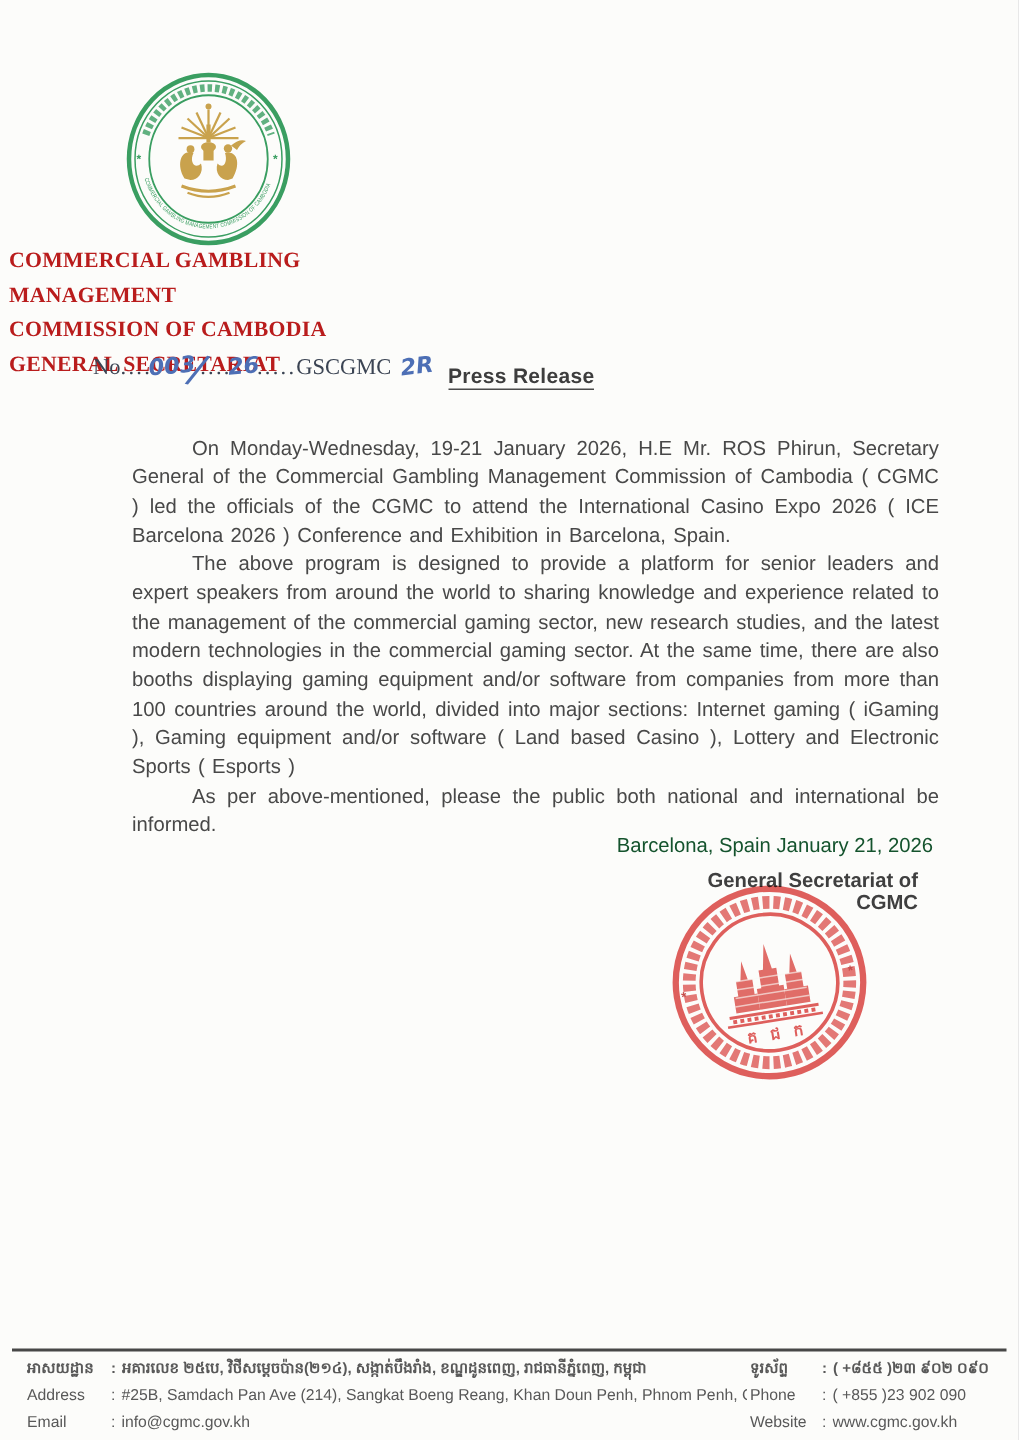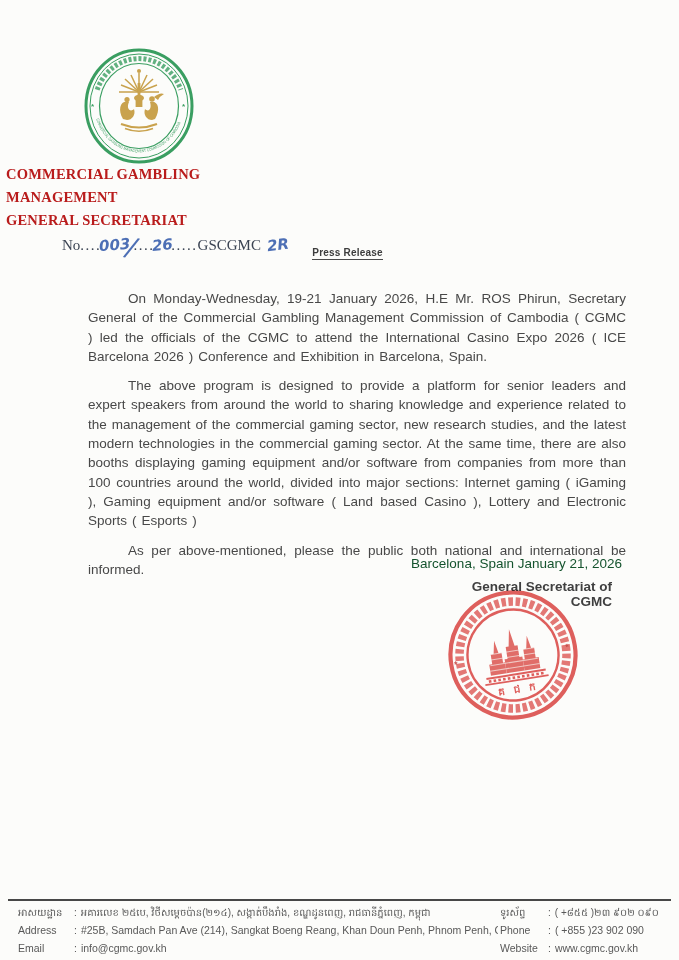--- a/index.html
+++ b/index.html
@@ -19,37 +19,37 @@
   .letterhead{position:absolute;left:6px;top:163px;width:276px;text-align:left;
     font-family:"Liberation Serif",serif;font-weight:bold;font-size:14.5px;line-height:23px;color:#b91c1c;letter-spacing:.2px;}
   .ref-line{position:absolute;left:62px;top:226px;font-family:"Liberation Serif",serif;font-size:15px;color:#3b4453;white-space:nowrap;}
   .ref-line .dots{letter-spacing:1.5px;color:#3b4453;}
   .hw{font-family:"DejaVu Sans",sans-serif;font-style:italic;font-weight:600;color:#4d6fb5;display:inline-block;}
   .hw-num{font-size:15px;transform:rotate(-5deg);margin:0 -2px;}
   .hw-slash{font-size:26px;transform:rotate(12deg);position:relative;top:6px;margin:0 -2px;font-weight:400;}
   .hw-suffix{font-size:15px;transform:rotate(-7deg);margin-left:6px;}
   
   .title-wrap{position:absolute;top:242px;left:16px;right:0;text-align:center;}
-  .title{font-size:10px;font-weight:600;color:#3d3d3d;border-bottom:1.5px solid #4a4a4a;padding-bottom:1px;letter-spacing:.2px;}
+  .title{font-size:14px;font-weight:600;color:#3d3d3d;border-bottom:1.5px solid #4a4a4a;padding-bottom:1px;letter-spacing:.2px;}
   
   .body-block{position:absolute;left:88px;right:53px;top:289px;font-size:13.5px;line-height:19.3px;text-align:justify;color:#484848;}
   .body-block p{margin:0;text-indent:40px;word-spacing:1.2px;}
-  .body-block p + p{margin-top:10px;}
+  .body-block p + p{}
   
   .place-date{position:absolute;top:556px;right:57px;font-size:13.5px;color:#14532d;}
   .signer{position:absolute;top:579px;left:428px;width:184px;text-align:right;font-size:13.5px;font-weight:600;color:#3f3f3f;}
   
   .stamp{position:absolute;left:445px;top:587px;width:136px;height:136px;
     transform:rotate(-9deg);opacity:.88;mix-blend-mode:multiply;}
   
   .footer-rule{position:absolute;left:8px;right:8px;top:899px;border-top:2px solid #474747;}
   .f-left{position:absolute;left:18px;top:904px;width:480px;}
   .f-right{position:absolute;left:500px;top:904px;right:4px;}
   .f-line{display:flex;gap:4px;line-height:17.8px;white-space:nowrap;overflow:hidden;font-size:10.5px;color:#585858;}
-  .f-line.km{font-size:10px;}
+  .f-line.km{font-size:10px;font-weight:bold;}
   .f-left .f-label{min-width:52px;}
   .f-right .f-label{min-width:44px;}
   .f-value{overflow:hidden;text-overflow:clip;}
 </style>
 </head>
 <body>
 
 <div class="page">
 
 
@@ -92,20 +92,21 @@
         <circle cx="69" cy="52" r="2.8" fill="#c9a24d"></circle>
         <path d="M71,50 q6,-5 10,-3 q-4,2 -6,6" fill="#c9a24d"></path>
         <path d="M38,77 Q56,84 74,77" fill="none" stroke="#c9a24d" stroke-width="2"></path>
         <path d="M42,81.5 Q56,87 70,81.5" fill="none" stroke="#c9a24d" stroke-width="1.6"></path>
       </g>
     </svg>
   </div>
 
   <div class="letterhead">
     <div>COMMERCIAL GAMBLING MANAGEMENT</div>
+    <div>COMMISSION OF CAMBODIA</div>
     <div>GENERAL SECRETARIAT</div>
   </div>
 
   <div class="ref-line">
     <span>No</span><span class="dots">....</span><span class="hw hw-num">003</span><span class="hw hw-slash">/</span><span class="dots">....</span><span class="hw hw-num">26</span><span class="dots">.....</span><span>GSCGMC</span><span class="hw hw-suffix">2R</span>
   </div>
 
   <div class="title-wrap">
     <span class="title">Press Release</span>
   </div>

